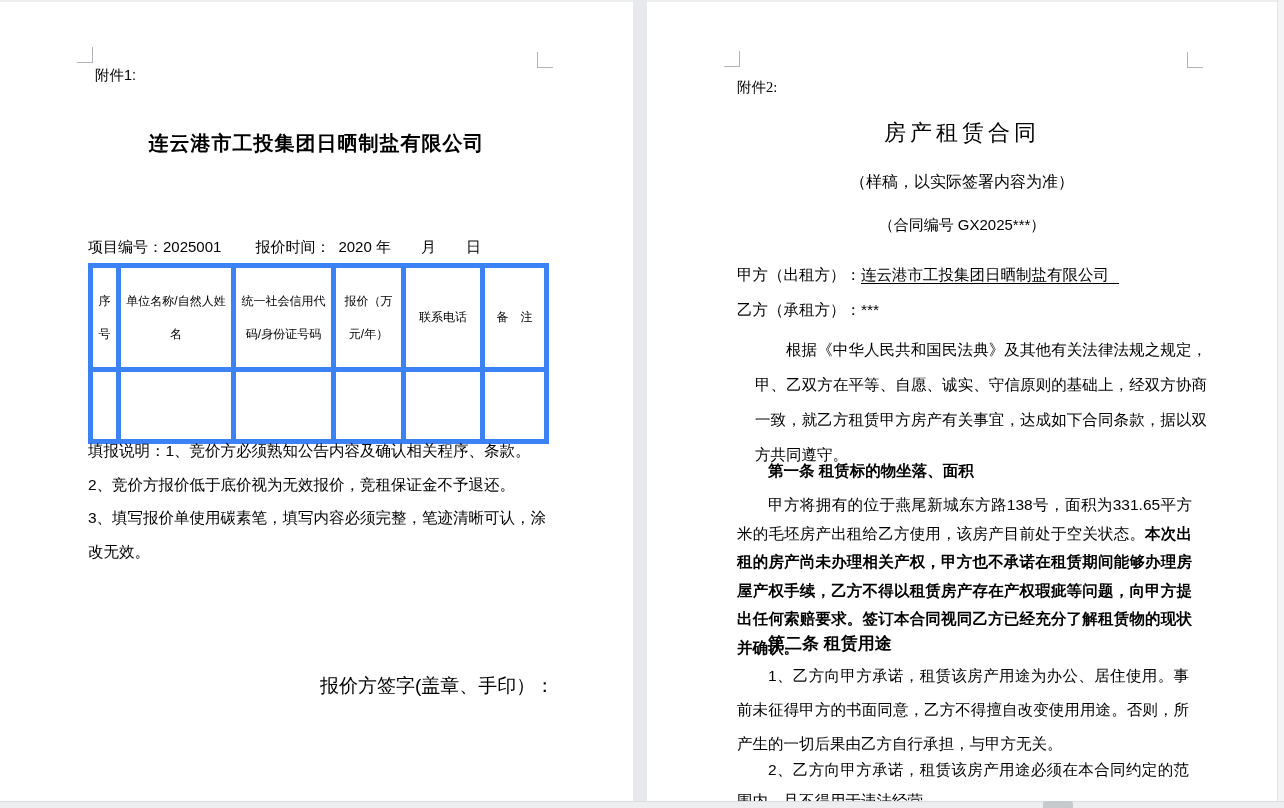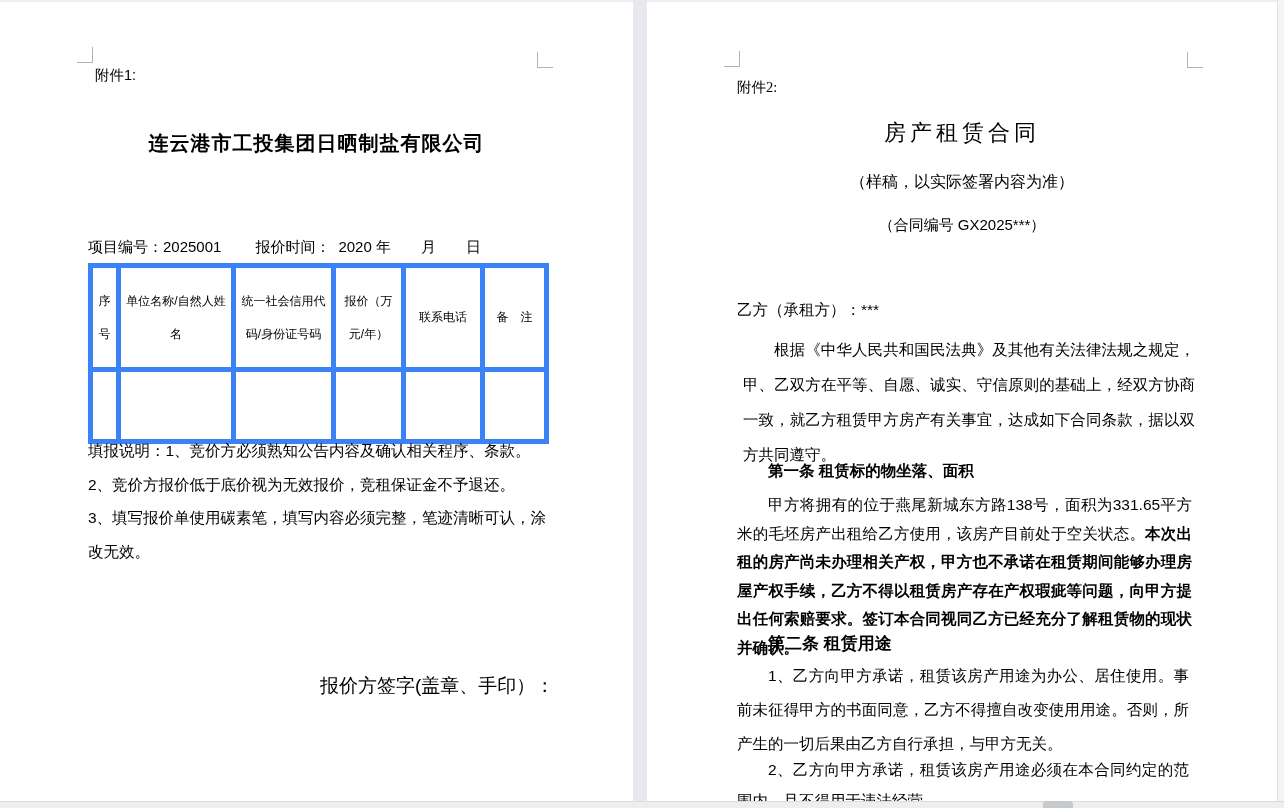--- a/index.html
+++ b/index.html
@@ -100,25 +100,28 @@
   <div class="page page-right">
     <div class="mark mark-tl abs" style="left:77px; top:49px;"></div>
     <div class="mark mark-tr abs" style="left:540px; top:50px;"></div>
 
     <div class="abs small-label" style="left:90px; top:76px;font-family:Liberation Serif, serif;">附件2:</div>
 
     <div class="abs center" style="left:0; top:116px; width:630px; font-size:22px; letter-spacing:4px;">房产租赁合同</div>
     <div class="abs center" style="left:0; top:170px; width:630px; font-size:16px;">（样稿，以实际签署内容为准）</div>
     <div class="abs center" style="left:0; top:214px; width:630px; font-size:15px;">（合同编号 GX2025***）</div>
 
+    <div class="abs r-line" style="left:90px; top:263px;">
+      <span>甲方（出租方）：</span><span class="underlined">连云港市工投集团日晒制盐有限公司</span>
+    </div>
     <div class="abs r-line" style="left:90px; top:298px;">
       <span>乙方（承租方）：</span><span>***</span>
     </div>
 
-    <div class="abs para" style="left:96px; top:330px; width:452px; line-height:35px;">根据《中华人民共和国民法典》及其他有关法律法规之规定，甲、乙双方在平等、自愿、诚实、守信原则的基础上，经双方协商一致，就乙方租赁甲方房产有关事宜，达成如下合同条款，据以双方共同遵守。</div>
+    <div class="abs para" style="left:108px; top:330px; width:452px; line-height:35px;">根据《中华人民共和国民法典》及其他有关法律法规之规定，甲、乙双方在平等、自愿、诚实、守信原则的基础上，经双方协商一致，就乙方租赁甲方房产有关事宜，达成如下合同条款，据以双方共同遵守。</div>
 
     <div class="abs bold" style="left:90px; top:459px; font-size:15.5px; padding-left:31px;">第一条 租赁标的物坐落、面积</div>
 
     <div class="abs para" style="left:90px; top:489px; width:455px; line-height:28.5px;">
       <span>甲方将拥有的位于燕尾新城东方路138号，面积为331.65平方米的毛坯房产出租给乙方使用，该房产目前处于空关状态。</span><span class="bold">本次出租的房产尚未办理相关产权，甲方也不承诺在租赁期间能够办理房屋产权手续，乙方不得以租赁房产存在产权瑕疵等问题，向甲方提出任何索赔要求。签订本合同视同乙方已经充分了解租赁物的现状并确认。</span>
     </div>
 
     <div class="abs bold" style="left:90px; top:630px; font-size:17px; padding-left:31px;">第二条 租赁用途</div>
 
     <div class="abs para" style="left:90px; top:657px; width:452px; line-height:34px;">1、乙方向甲方承诺，租赁该房产用途为办公、居住使用。事前未征得甲方的书面同意，乙方不得擅自改变使用用途。否则，所产生的一切后果由乙方自行承担，与甲方无关。</div>

